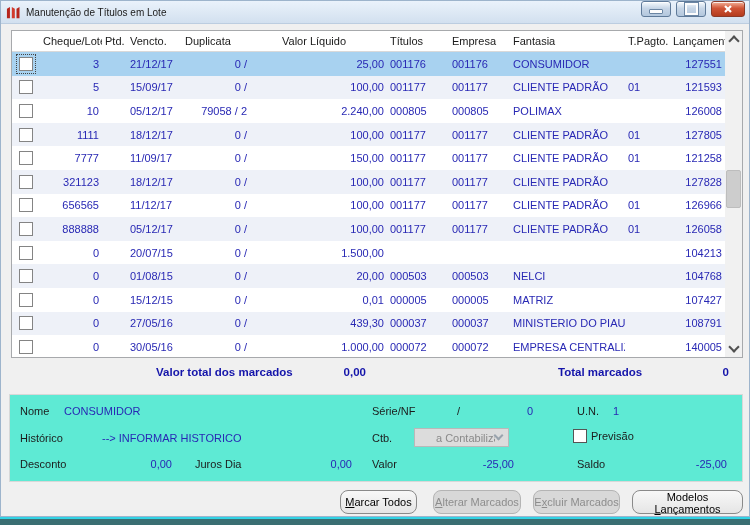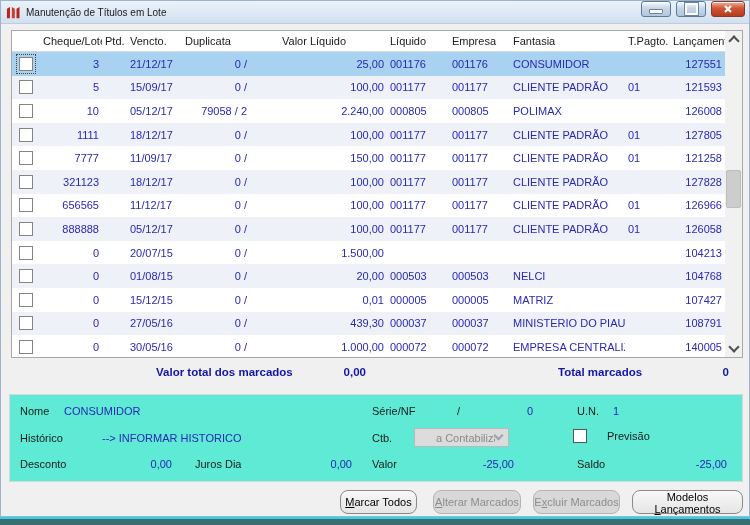--- a/index.html
+++ b/index.html
@@ -84,21 +84,21 @@
   .f-ctb-l{left:362px;}
   .combo{
     position:absolute;left:404px;top:33px;width:95px;height:19px;
     background:#dcdcdc;border:1px solid #b9b9b9;box-sizing:border-box;
     display:flex;align-items:center;font-size:11px;color:#8a8a8a;
   }
   .combo .combo-text{position:static;padding-left:21px;flex:1;color:#8a8a8a;overflow:hidden;}
   .combo .chev{width:5px;height:5px;border-color:#9aa4ae;margin-right:6px;margin-top:-2px;}
   .chk-wrap{position:absolute;left:563px;top:34px;display:flex;align-items:center;height:14px;}
   .chk{width:12px;height:12px;background:#fff;border:1px solid #555;}
-  .chk-wrap span{position:static;margin-left:20px;}
+  .chk-wrap span{position:static;margin-left:4px;}
   .f-desc-l{left:10px;} .f-desc{left:100px;width:62px;text-align:right;}
   .f-juros-l{left:185px;} .f-juros{left:275px;width:67px;text-align:right;}
   .f-valor-l{left:362px;} .f-valor{left:430px;width:74px;text-align:right;}
   .f-saldo-l{left:567px;} .f-saldo{left:645px;width:72px;text-align:right;}
   
   button.act{
     position:absolute;top:489px;height:24px;font-size:11px;
     font-family:"Liberation Sans","DejaVu Sans",sans-serif;color:#000;
     background:linear-gradient(#f8f8f8,#e5e5e5);border:1px solid #8a8a8a;
     border-radius:8px;padding:0;box-sizing:border-box;
@@ -158,21 +158,21 @@
           <col style="width:55px">
       </colgroup>
       <thead>
         <tr>
           <th></th>
           <th>Cheque/Lote</th>
           <th>Ptd.</th>
           <th>Vencto.</th>
           <th>Duplicata</th>
           <th style="text-align:left">Valor Líquido</th>
-          <th>Líquido</th>
+          <th>Títulos</th>
           <th>Empresa</th>
           <th>Fantasia</th>
           <th>T.Pagto.</th>
           <th>Lançamento</th>
         </tr>
       </thead>
       <tbody>
           <tr class="grid-row selected">
     <td>
               <div class="cb"></div>

